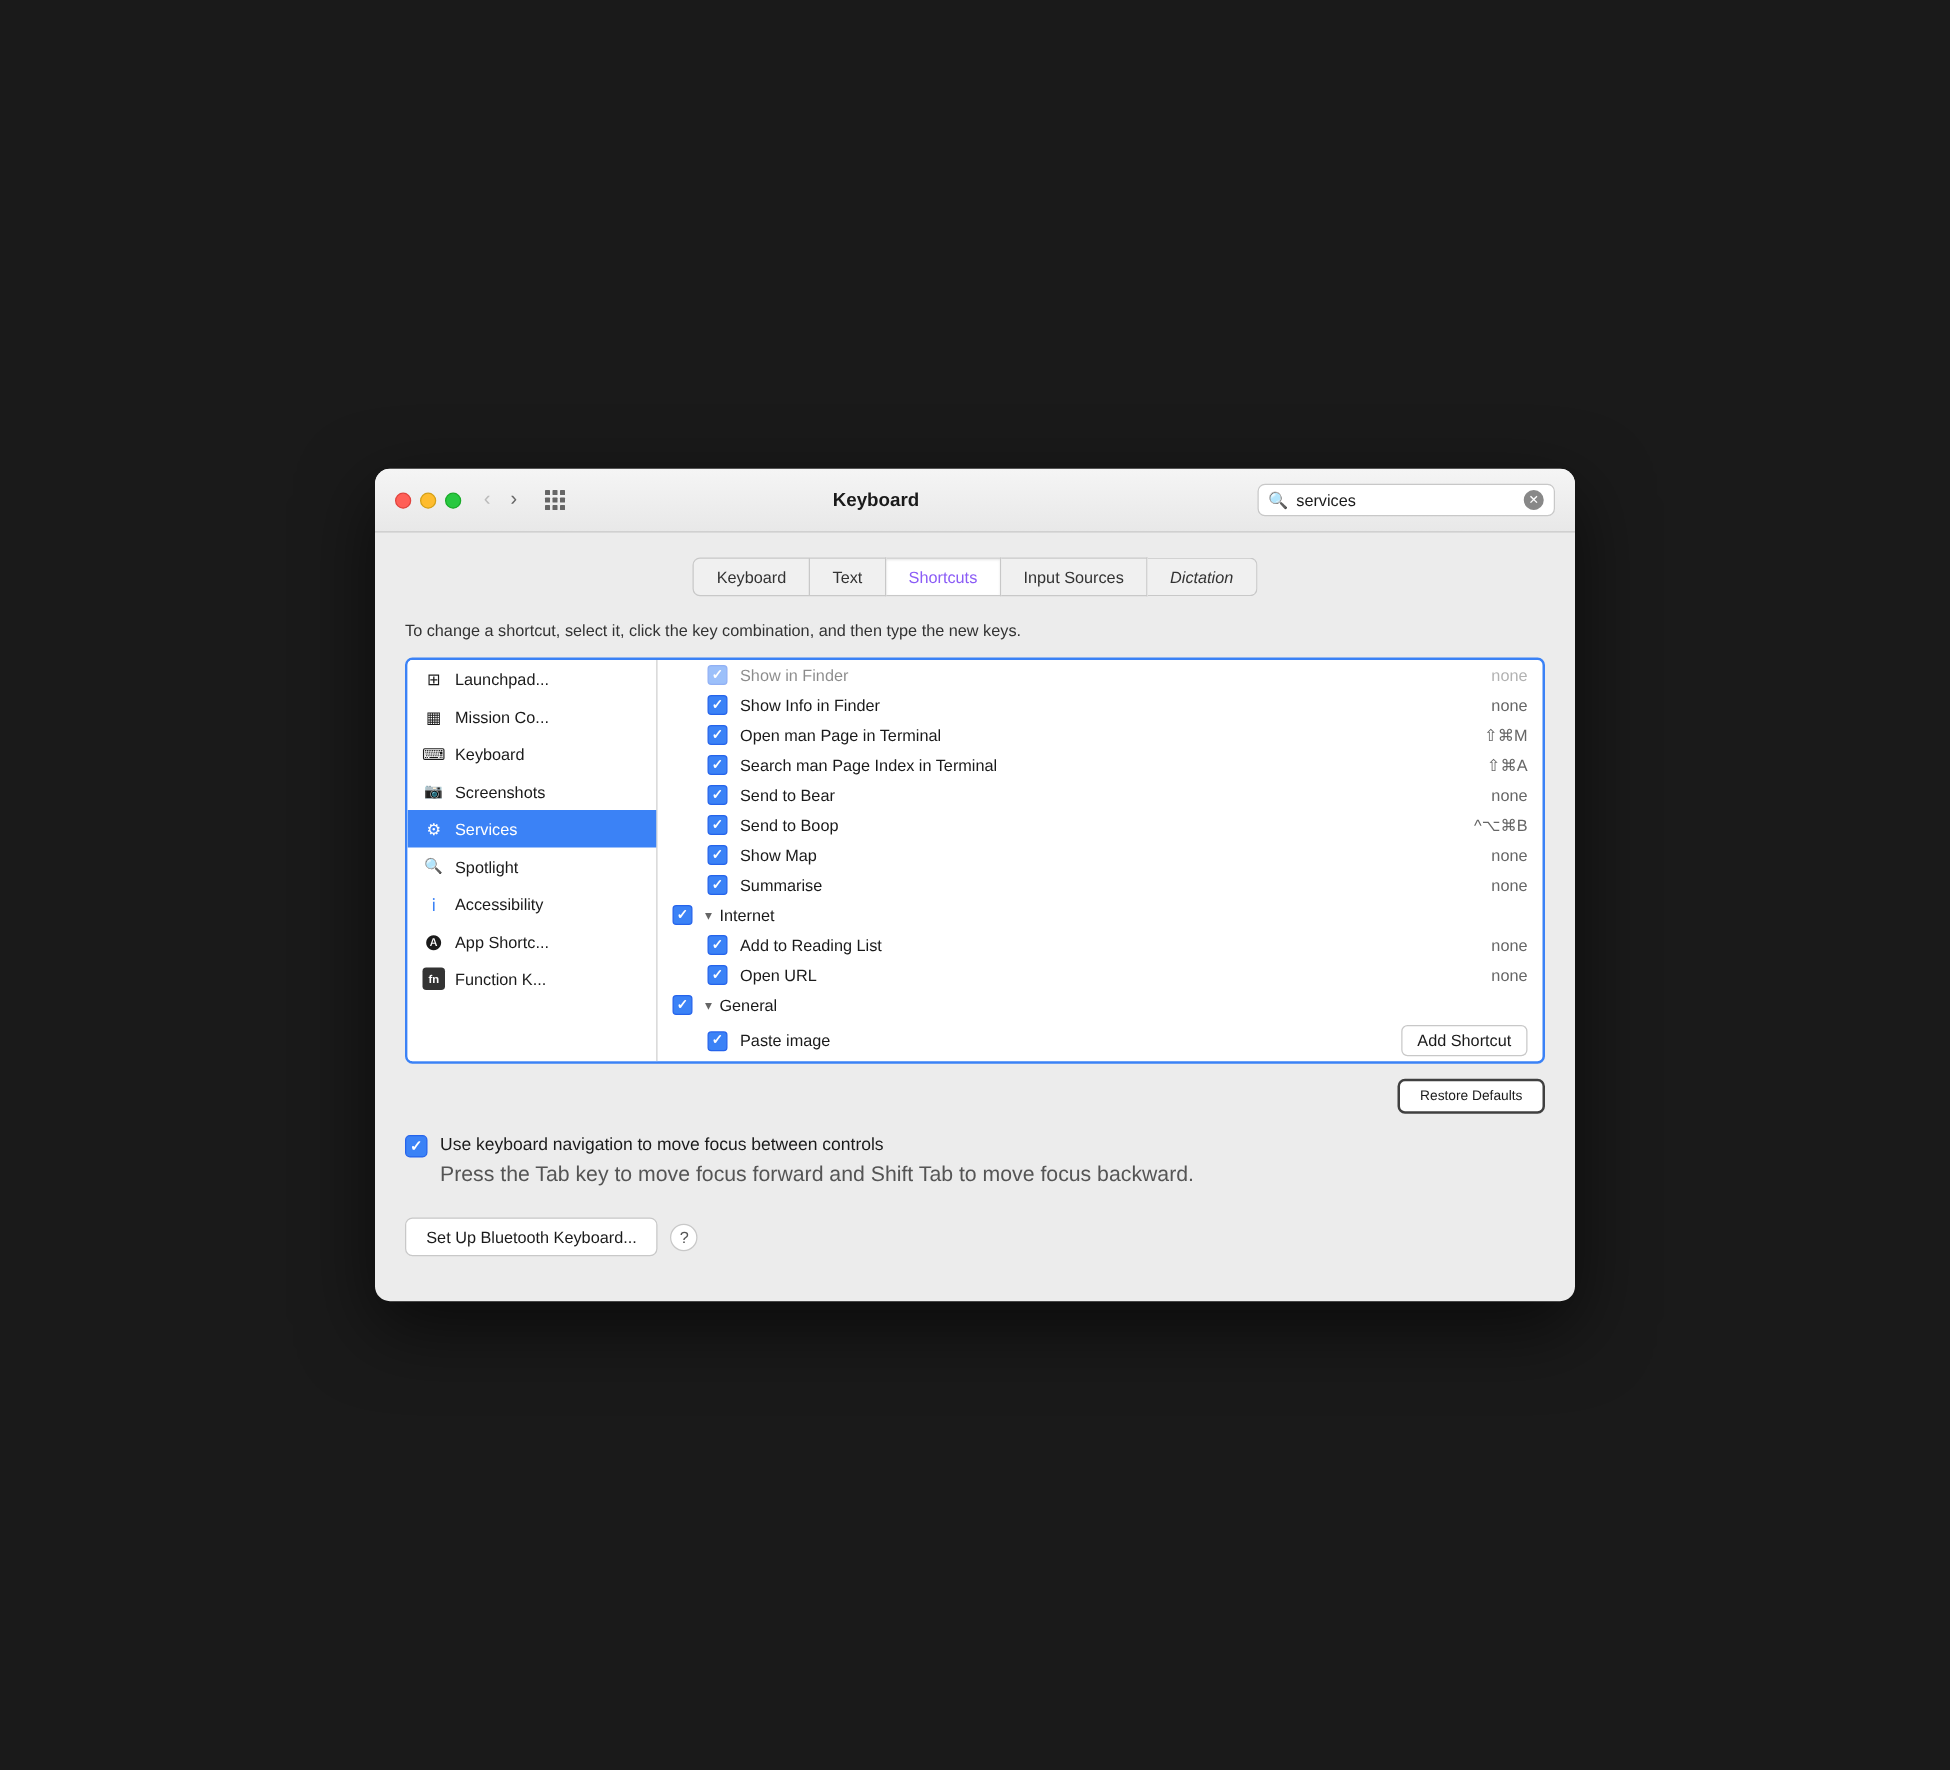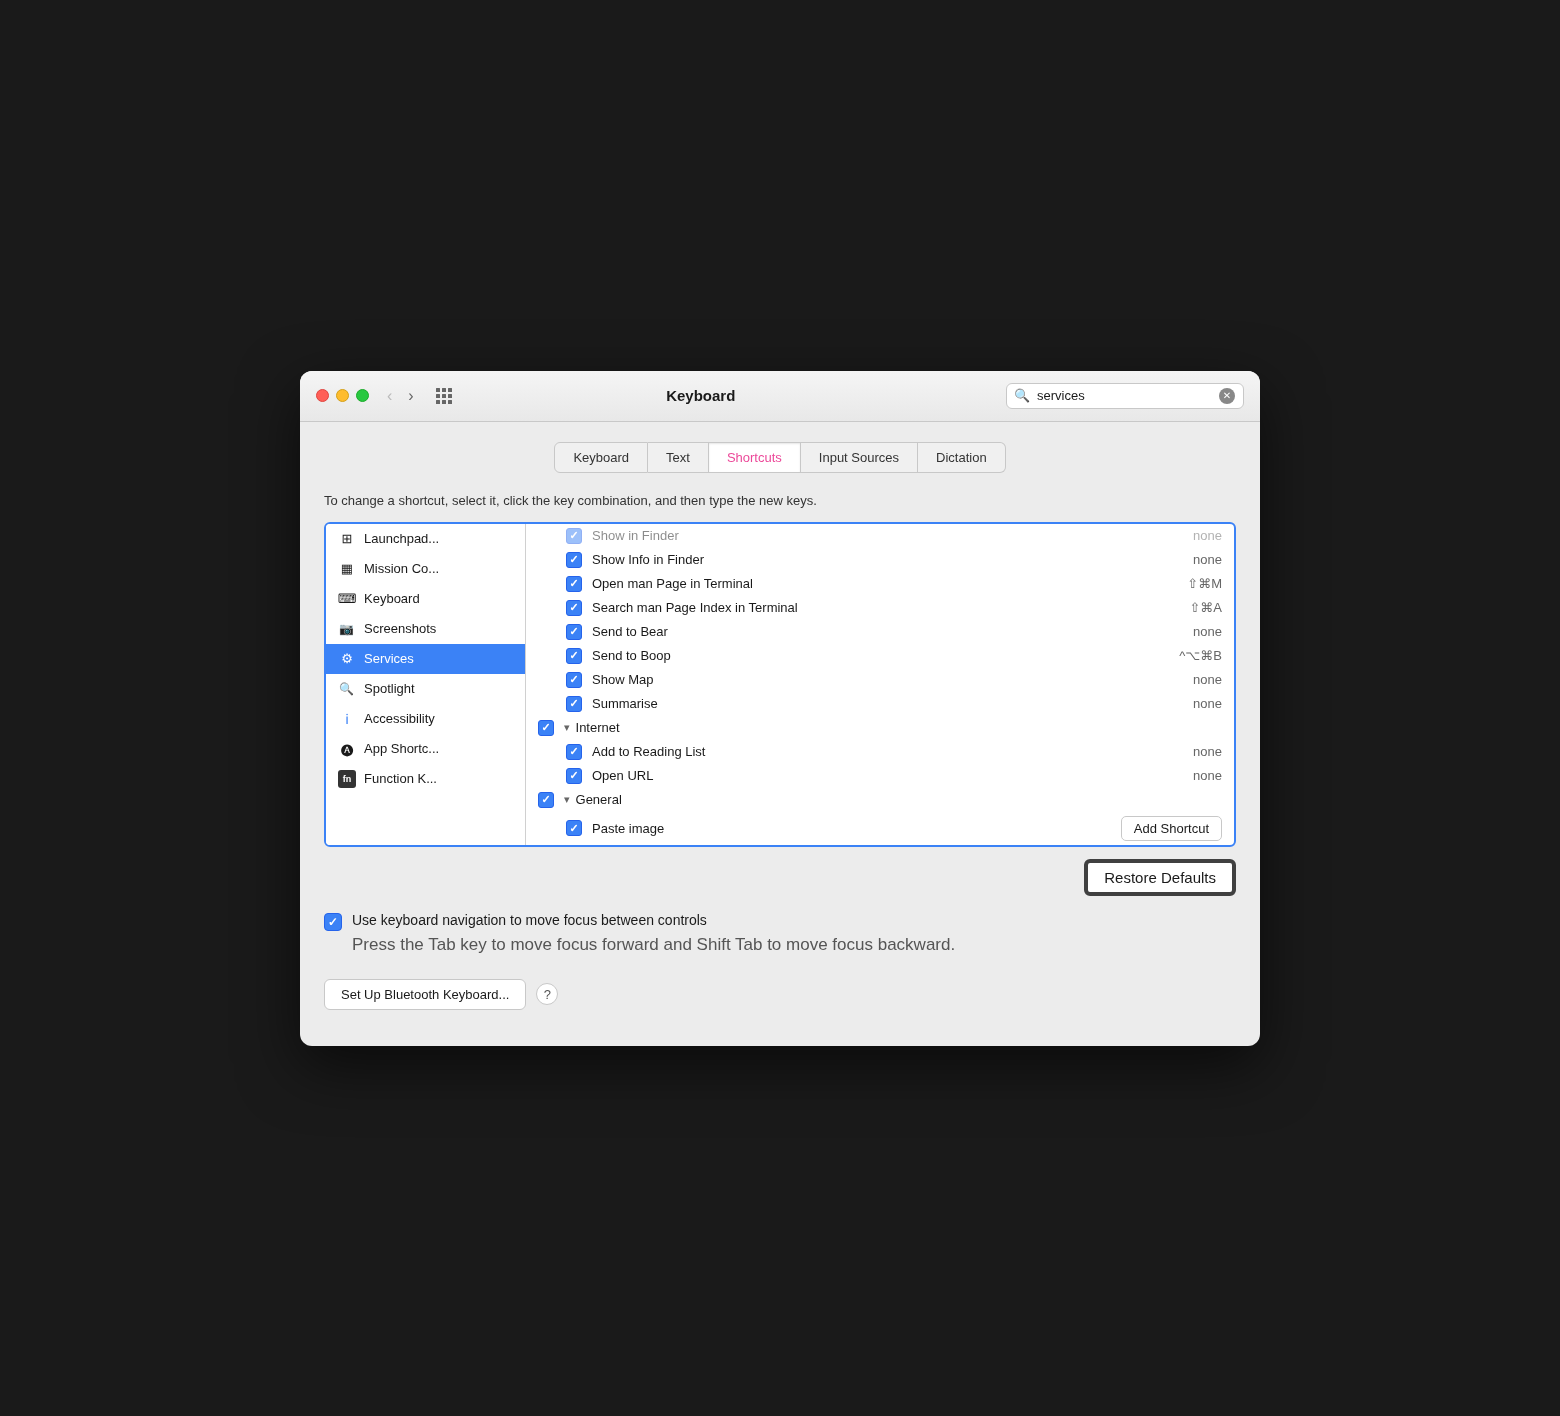--- a/index.html
+++ b/index.html
@@ -122,25 +122,25 @@
     .tab {
       padding: 7px 18px;
       font-size: 13px;
       cursor: pointer;
       border: 1px solid #c8c8c8;
       background: #f0f0f0;
       color: #333;
       margin: 0;
     }
     .tab:first-child { border-radius: 6px 0 0 6px; }
-    .tab:last-child { border-radius: 0 6px 6px 0; }
+    .tab:last-child { border-radius: 0 6px 6px 0; font-style: italic; }
     .tab + .tab { border-left: none; }
     .tab.active {
       background: white;
-      color: #ec4899;
+      color: #8b5cf6;
       font-weight: 500;
       box-shadow: inset 0 1px 2px rgba(0,0,0,0.1);
     }
     .instruction {
       font-size: 13px;
       color: #333;
       margin-bottom: 14px;
     }
     .main-panel {
       display: flex;
@@ -255,24 +255,24 @@
       font-size: 11px;
     }
     .bottom-actions {
       display: flex;
       justify-content: flex-end;
       margin-top: 12px;
       margin-bottom: 16px;
     }
     .restore-btn {
       background: white;
-      border: 4px solid #404040;
+      border: 2px solid #404040;
       border-radius: 6px;
       padding: 6px 16px;
-      font-size: 15px;
+      font-size: 11px;
       cursor: pointer;
       color: #1a1a1a;
     }
     .keyboard-nav {
       display: flex;
       align-items: flex-start;
       gap: 10px;
       margin-top: 16px;
     }
     .checkbox-large {

